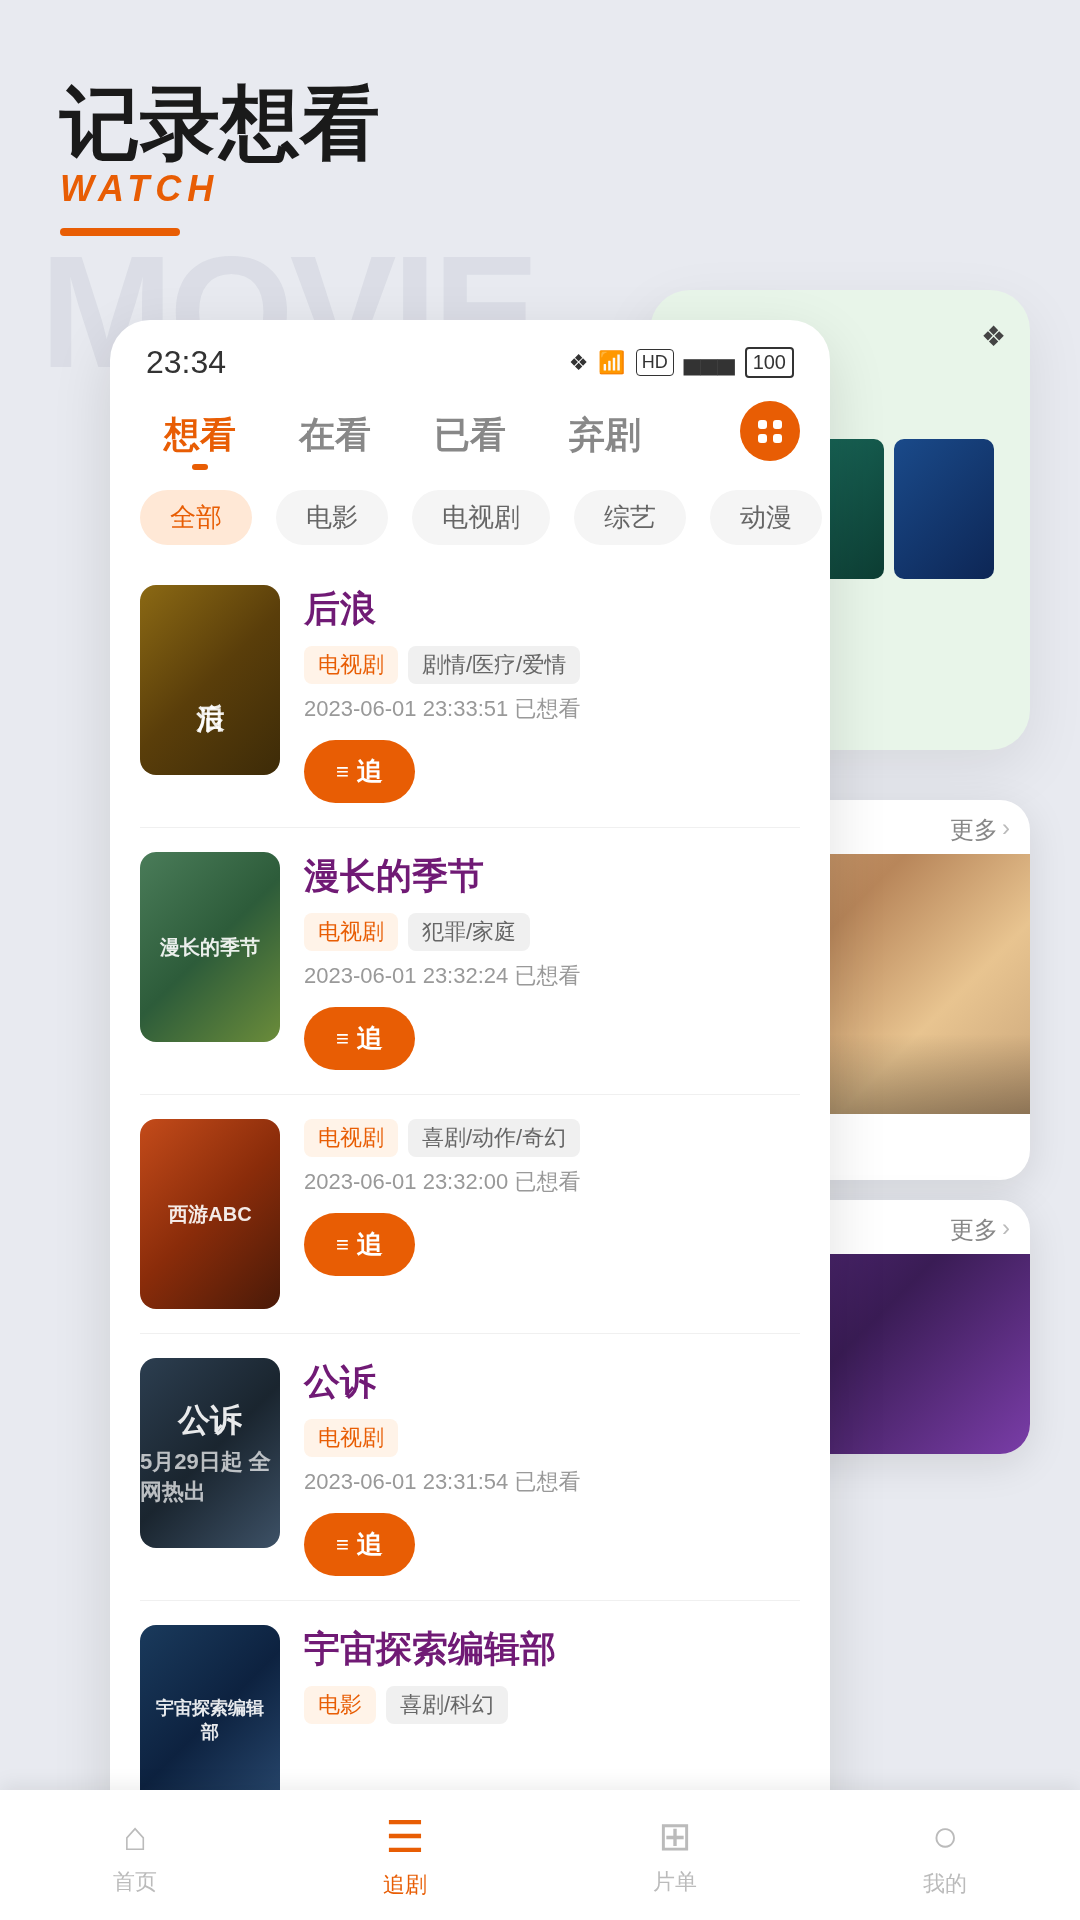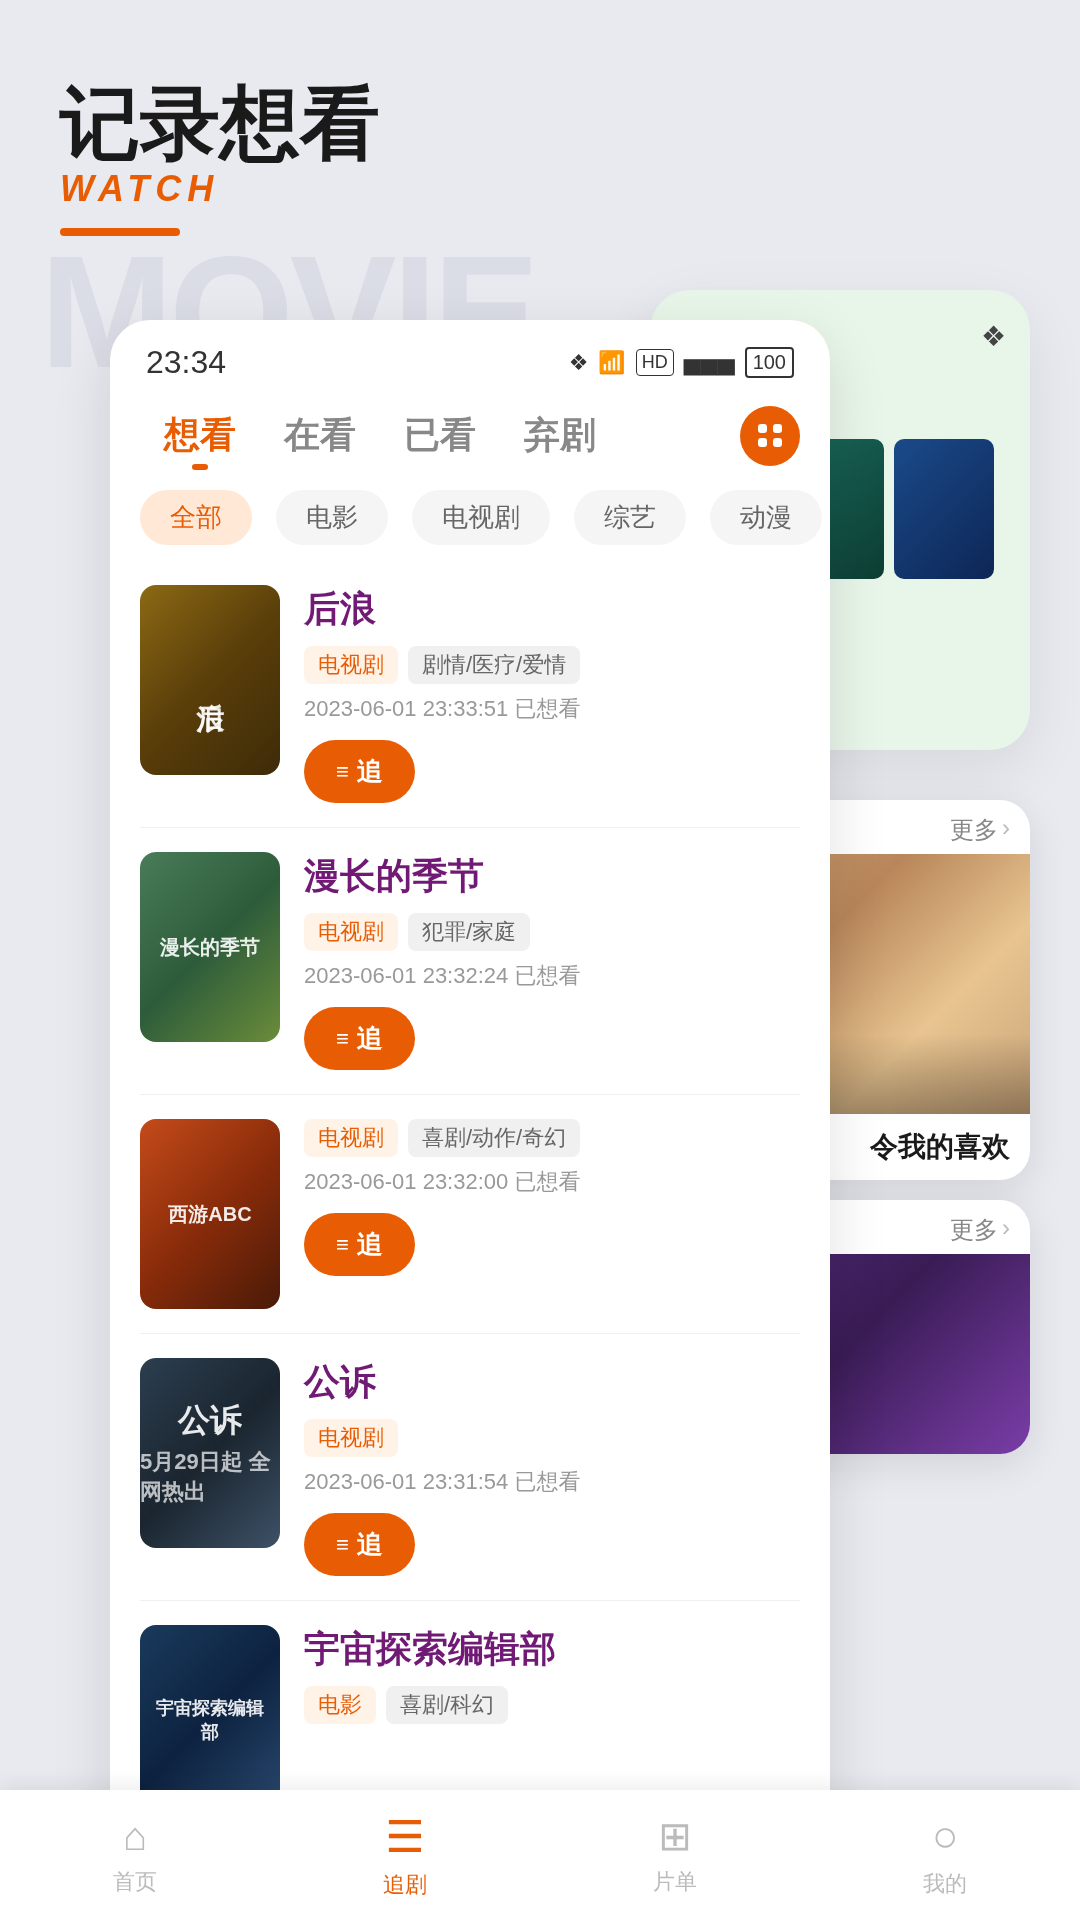--- a/index.html
+++ b/index.html
@@ -89,23 +89,22 @@
       font-size: 20px;
       color: #333;
       border: 2px solid #333;
       border-radius: 4px;
       padding: 2px 6px;
     }
 
     
     .tab-bar {
       display: flex;
-      align-items: center;
       padding: 10px 30px 10px;
-      gap: 0;
+      gap: 15px;
     }
     .tab-item {
       font-size: 36px;
       font-weight: 700;
       color: #888;
       padding: 10px 24px;
       position: relative;
       cursor: pointer;
     }
     .tab-item.active {
@@ -312,21 +311,20 @@
       color: #666;
     }
 
     
     .right-section {
       position: absolute;
       top: 800px;
       left: 650px;
       width: 380px;
       z-index: 8;
-      text-align: right;
     }
     .rec-card {
       background: #fff;
       border-radius: 30px;
       box-shadow: 0 10px 40px rgba(0,0,0,0.1);
       overflow: hidden;
       margin-bottom: 20px;
     }
     .rec-card-header {
       display: flex;

